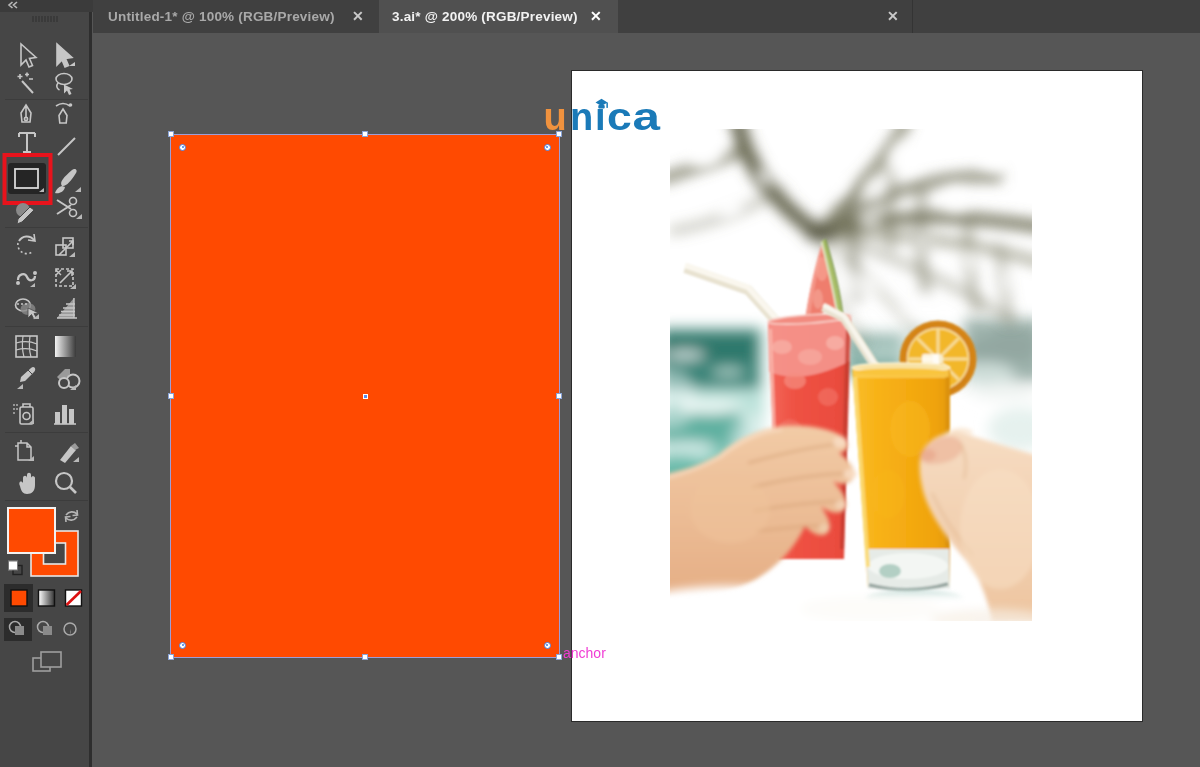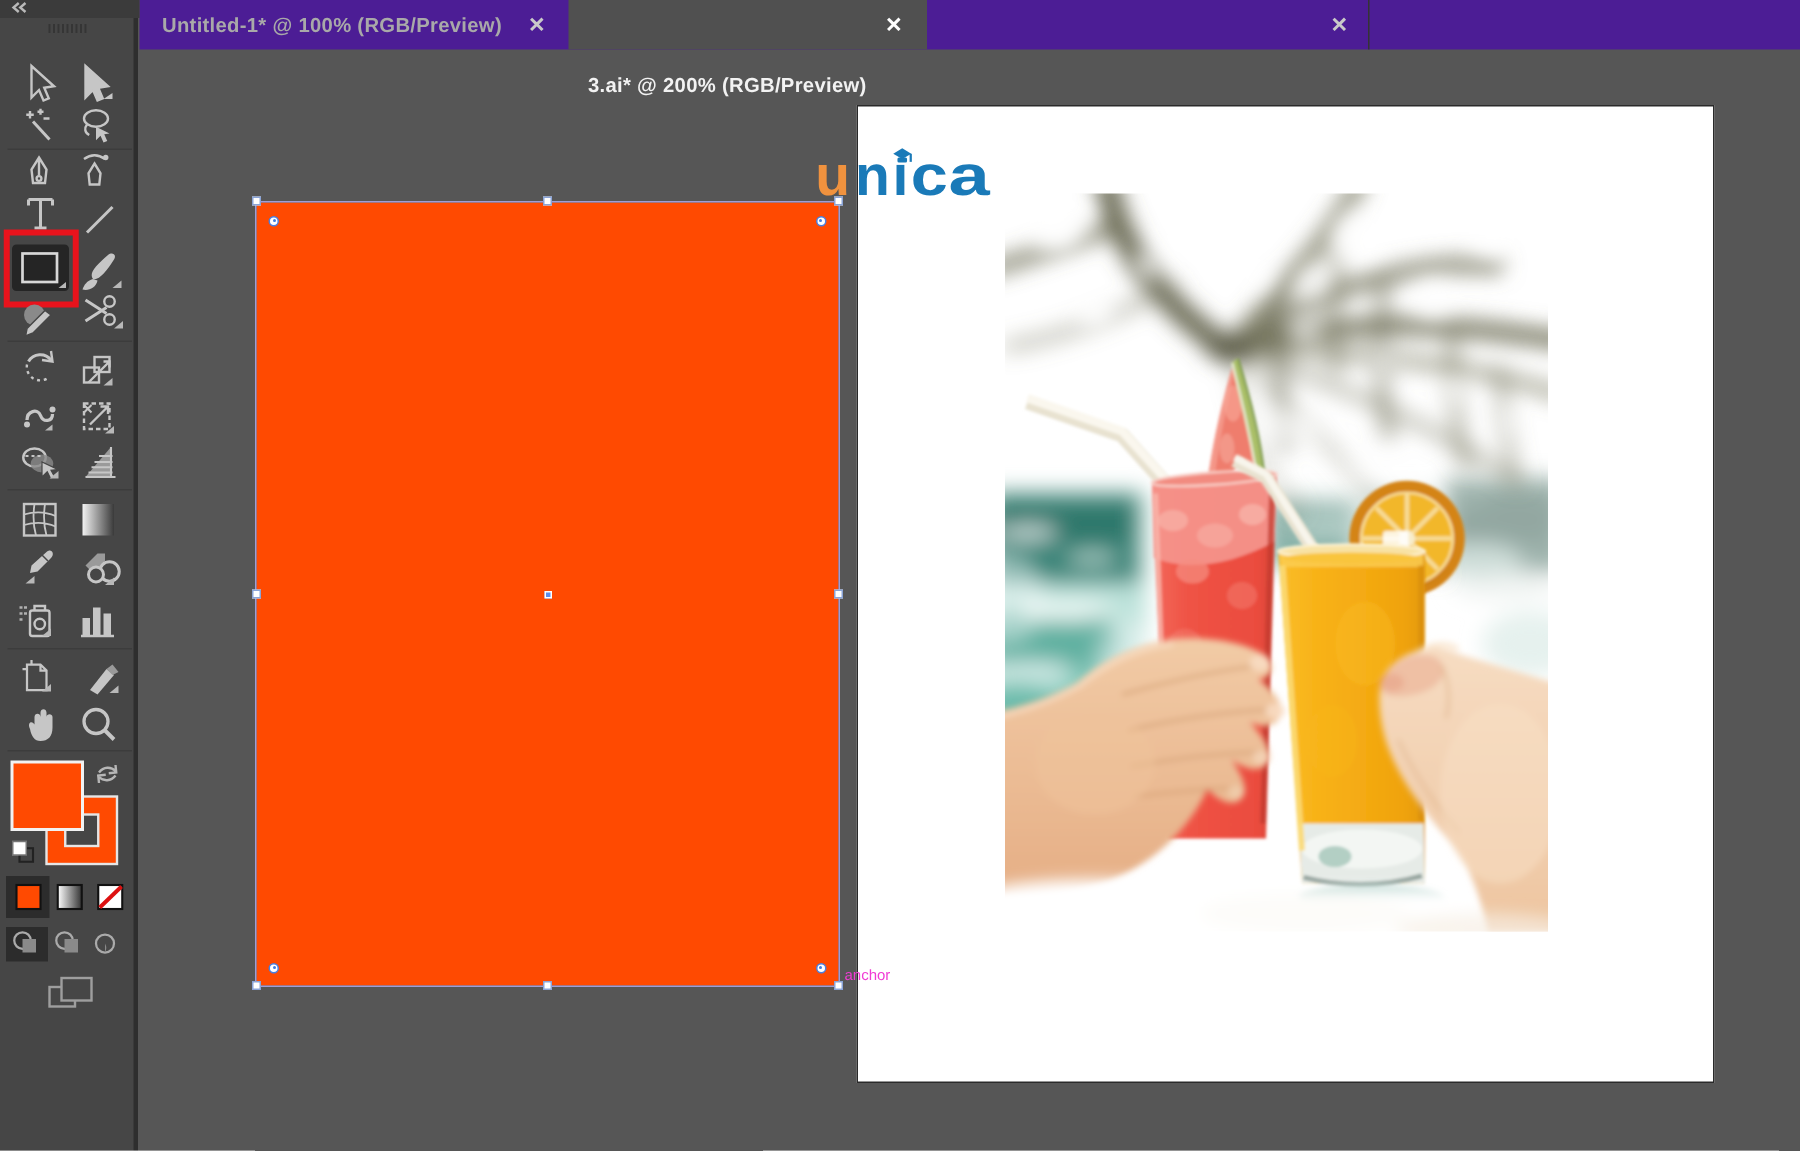--- a/index.html
+++ b/index.html
@@ -1,44 +1,44 @@
 <!DOCTYPE html>
 <html><head>
 <meta charset="utf-8">
 <style>
 html,body{margin:0;padding:0;}
 #root{position:relative;width:1200px;height:767px;background:#565656;overflow:hidden;font-family:"Liberation Sans",sans-serif;}
 
-#tabbar{position:absolute;left:93px;top:0;width:1107px;height:33px;background:#4c1d95;}
+#tabbar{position:absolute;left:93px;top:0;width:1107px;height:33px;background:#404040;}
 .tab{position:absolute;top:0;height:33px;line-height:33px;font-size:13.5px;font-weight:bold;color:#a9a9a9;white-space:nowrap;letter-spacing:0.2px;}
 .tabx{position:absolute;top:0;height:33px;line-height:32px;font-size:14px;font-weight:bold;color:#c9c9c9;}
 
 #tooltop{position:absolute;left:0;top:0;width:93px;height:12px;background:#3b3b3b;color:#b5b5b5;font-size:10px;line-height:11px;padding-left:8px;box-sizing:border-box;letter-spacing:1px;}
 #toolbar{position:absolute;left:0;top:12px;width:89px;height:755px;background:#464646;border-right:3px solid #2e2e2e;}
 
 #orect{position:absolute;left:171px;top:135px;width:388px;height:522px;background:#ff4a01;outline:1px solid #9d9dd8;}
 .h{position:absolute;width:4px;height:4px;background:#fff;border:1px solid #8aa4d8;z-index:30;}
 .cw{position:absolute;width:5px;height:5px;background:#fff;border:1px solid #4a7fe0;border-radius:50%;z-index:30;}
 .cw:after{content:"";position:absolute;left:1.5px;top:1.5px;width:2px;height:2px;background:#3e7de0;border-radius:50%;}
-#anchor{position:absolute;left:563px;top:645px;font-size:10px;color:#f03bd4;z-index:31;font-weight:normal;}
+#anchor{position:absolute;left:563px;top:645px;font-size:14px;color:#f03bd4;z-index:31;font-weight:normal;}
 
 #artboard{position:absolute;left:571px;top:70px;width:572px;height:652px;background:#ffffff;border:1px solid #2a2a2a;box-sizing:border-box;z-index:5;}
 #photo{position:absolute;left:670px;top:129px;z-index:6;}
 #logo{position:absolute;left:543px;top:70px;z-index:7;}
 </style>
 </head>
 <body>
 <div id="root">
 
   <div id="tabbar">
     <div style="position:absolute;left:286px;top:0;width:239px;height:33px;background:#505050;"></div>
     <div style="position:absolute;left:819px;top:0;width:1px;height:33px;background:#343434;"></div>
     <div class="tab" style="left:15px;">Untitled-1* @ 100% (RGB/Preview)</div>
     <div class="tabx" style="left:259px;">✕</div>
-    <div class="tab" style="left:299px;color:#f2f2f2;margin-top:40px;">3.ai* @ 200% (RGB/Preview)</div>
+    <div class="tab" style="left:299px;color:#f2f2f2;">3.ai* @ 200% (RGB/Preview)</div>
     <div class="tabx" style="left:497px;color:#fff;">✕</div>
     <div class="tabx" style="left:794px;">✕</div>
   </div>
 
   <div id="tooltop"></div>
   <svg width="24" height="12" style="position:absolute;left:0;top:0;z-index:11;">
     <path d="M12.5,2 L9,5 L12.5,8 M17,2 L13.5,5 L17,8" stroke="#b9b9b9" stroke-width="1.6" fill="none"></path>
   </svg>
   <div id="toolbar"></div>
   <svg id="tools" width="93" height="767" style="position:absolute;left:0;top:0;z-index:10;">

